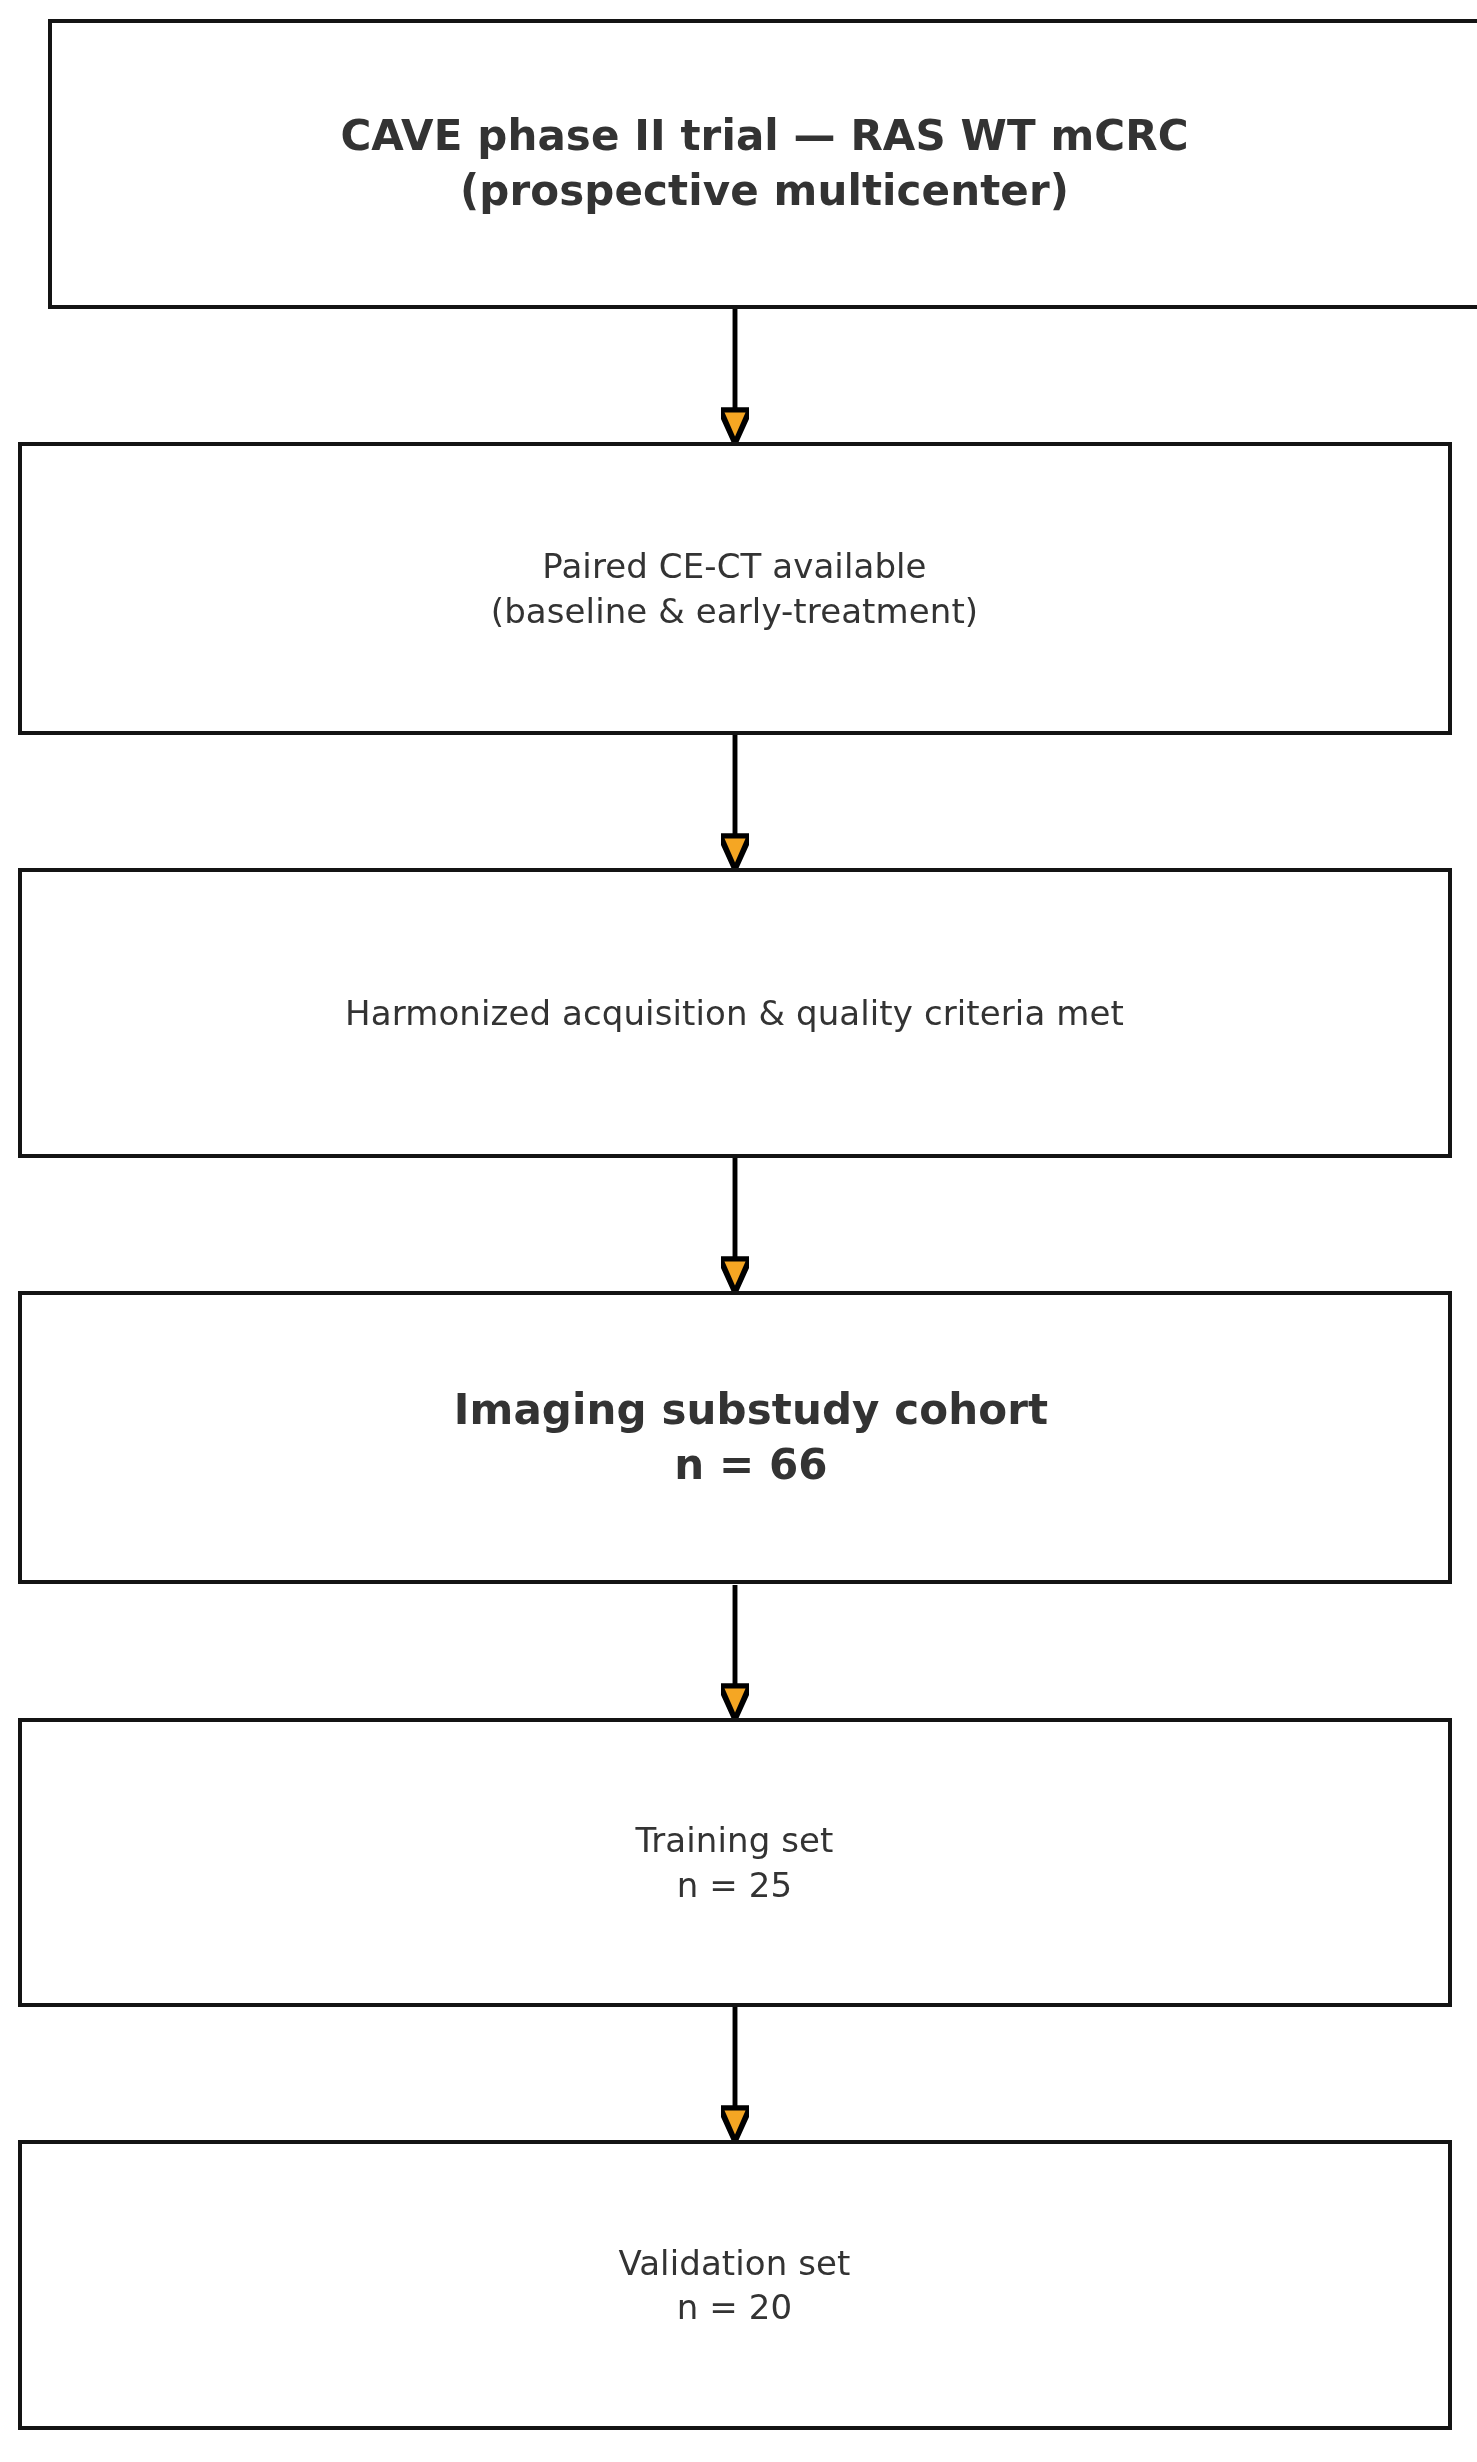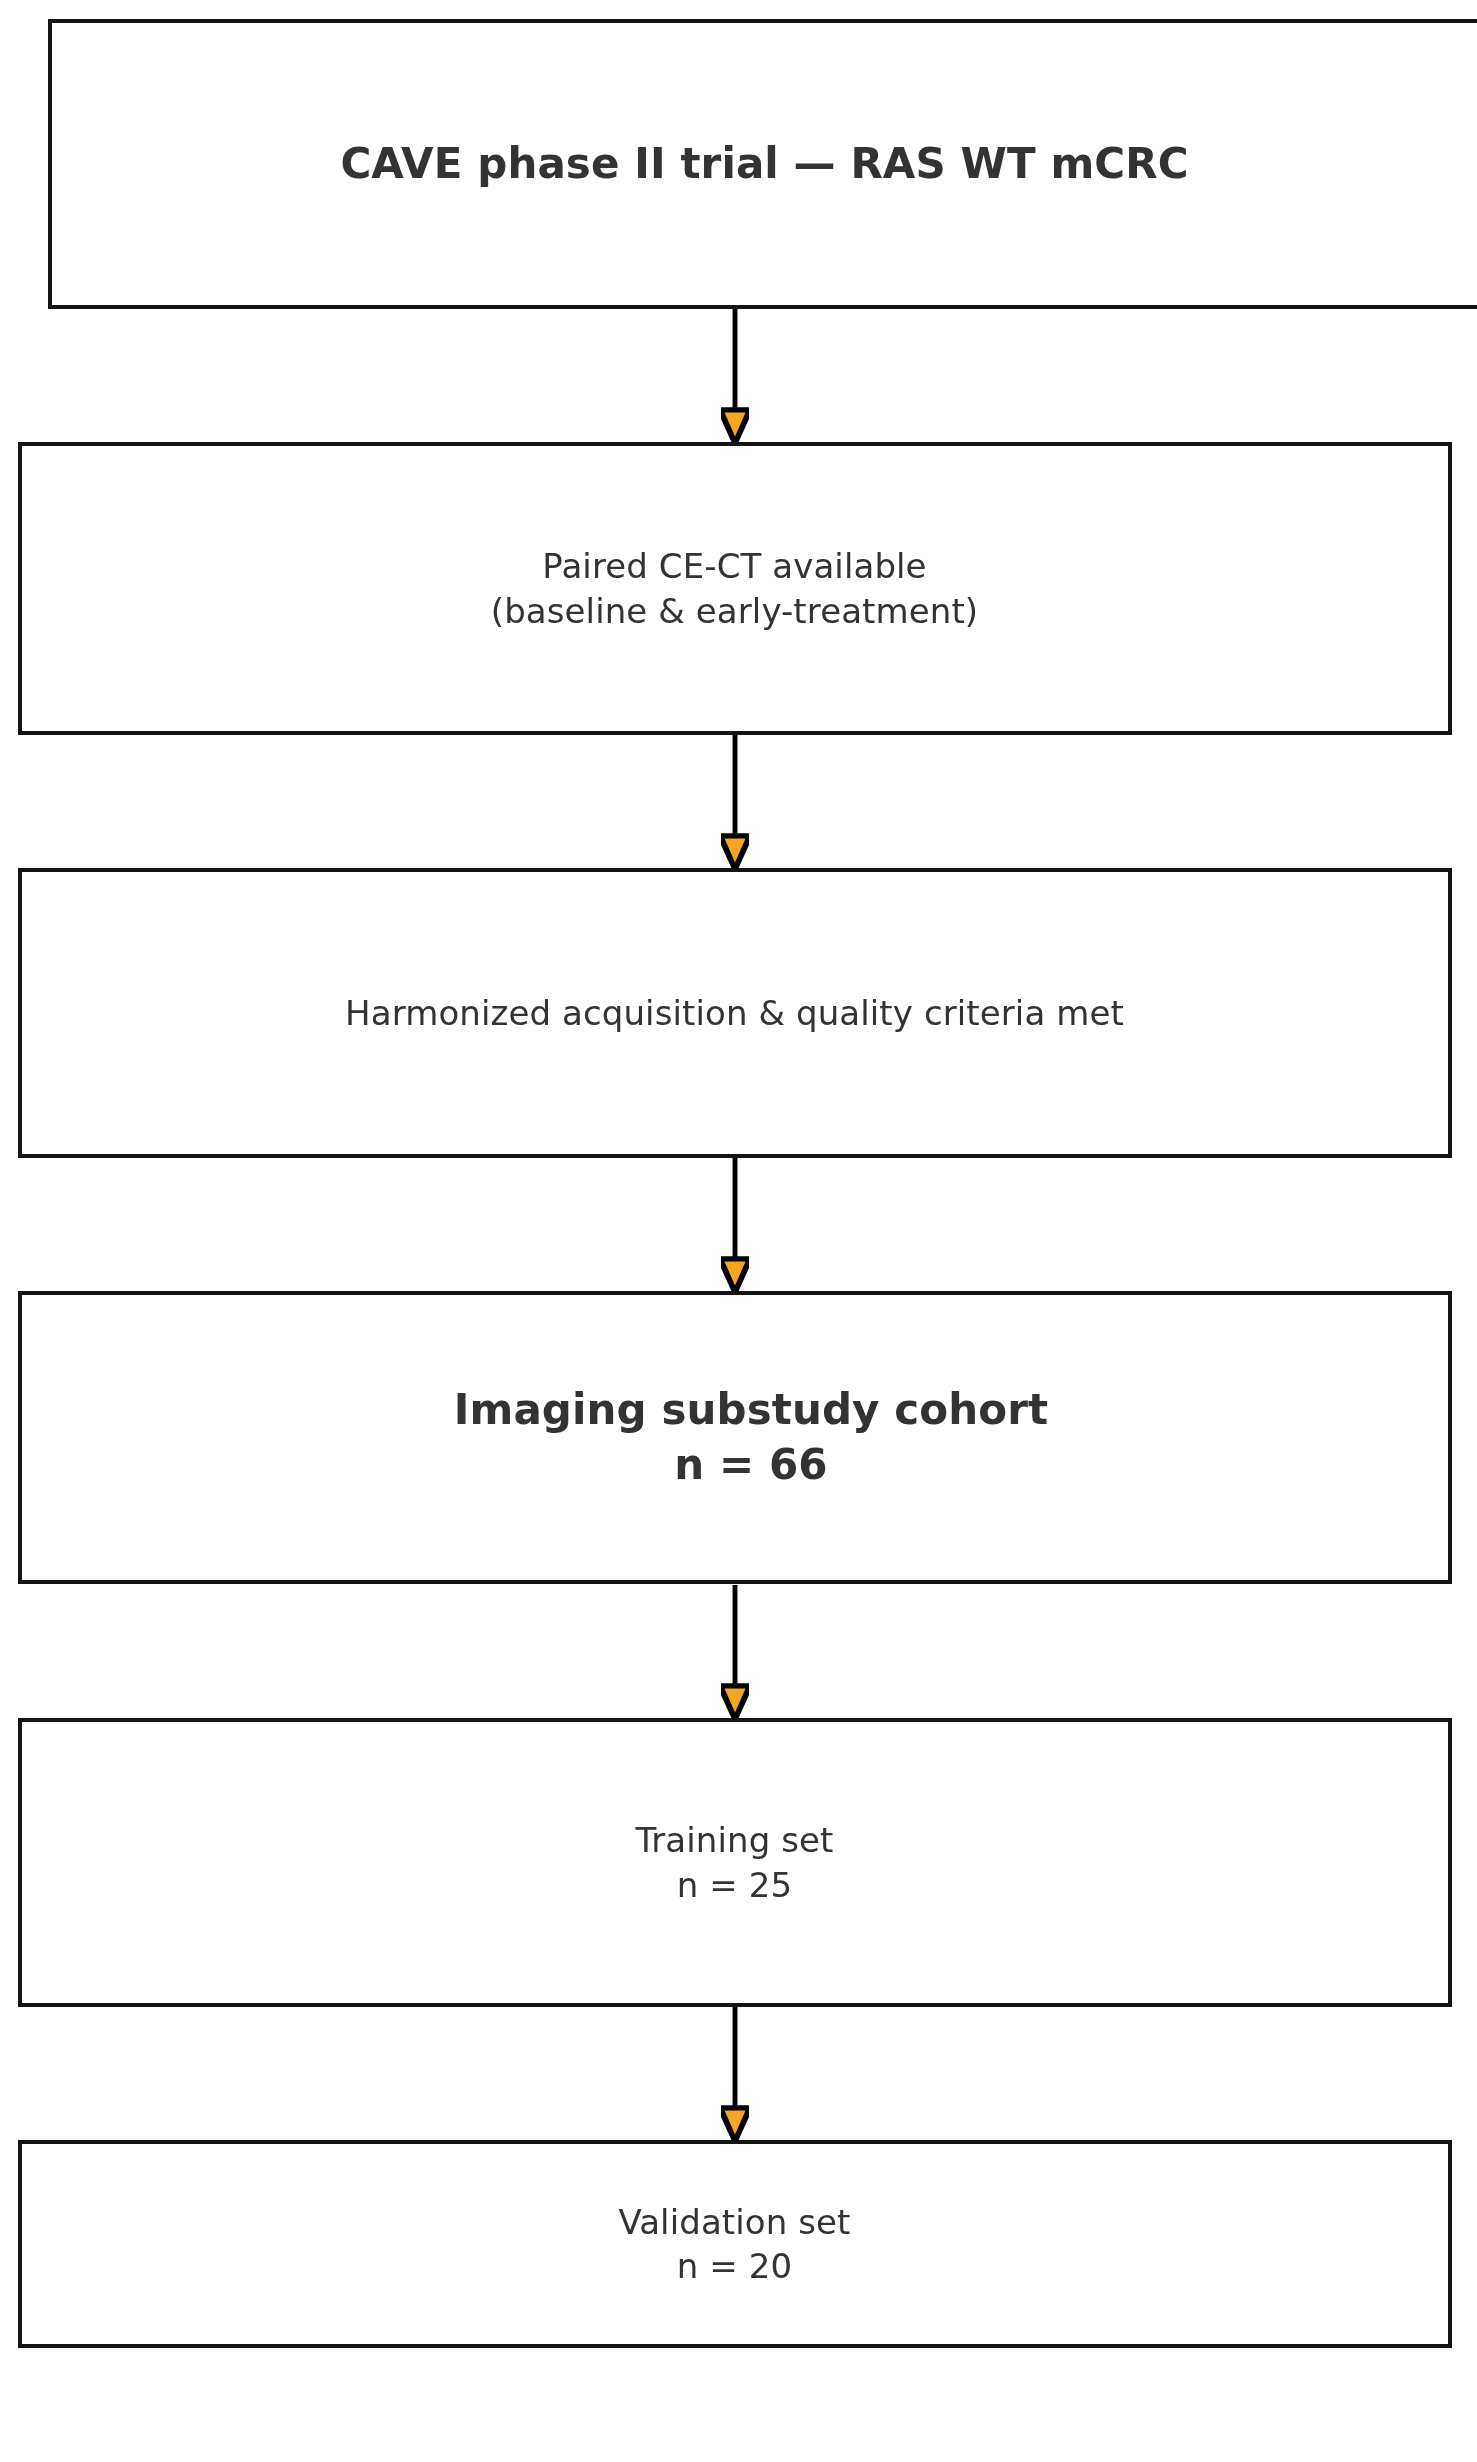--- a/index.html
+++ b/index.html
@@ -49,20 +49,21 @@
   }
   .flow-edge svg { display: block; }
 </style>
 </head>
 <body>
 
 <div id="canvas">
 
   <div class="flow-node node-bold" style="top:19px; height:290px;margin-left:30px;">
     <div class="node-line">CAVE phase II trial — RAS WT mCRC</div>
+    <div class="node-line">(prospective multicenter)</div>
   </div>
 
   <div class="flow-edge" style="top:309px; height:133px;">
     <svg width="28" height="133" viewBox="0 0 40 190">
       <line x1="20" y1="0" x2="20" y2="158" stroke="#000000" stroke-width="7"></line>
       <polygon points="20,188 1,146 39,146" fill="#F5A623" stroke="#000000" stroke-width="11" stroke-linejoin="miter"></polygon>
       <polygon points="20,182 5,148 35,148" fill="#F5A623"></polygon>
     </svg>
   </div>
 
@@ -110,19 +111,19 @@
   </div>
 
   <div class="flow-edge" style="top:2007px; height:133px;">
     <svg width="28" height="133" viewBox="0 0 40 190">
       <line x1="20" y1="0" x2="20" y2="158" stroke="#000000" stroke-width="7"></line>
       <polygon points="20,188 1,146 39,146" fill="#F5A623" stroke="#000000" stroke-width="11" stroke-linejoin="miter"></polygon>
       <polygon points="20,182 5,148 35,148" fill="#F5A623"></polygon>
     </svg>
   </div>
 
-  <div class="flow-node" style="top:2140px; height:208px;text-align:center;">
+  <div class="flow-node" style="top:2140px; height:290px;text-align:center;">
     <div class="node-line">Validation set</div>
     <div class="node-line">n = 20</div>
   </div>
 
 </div>
 
 
 </body></html>

